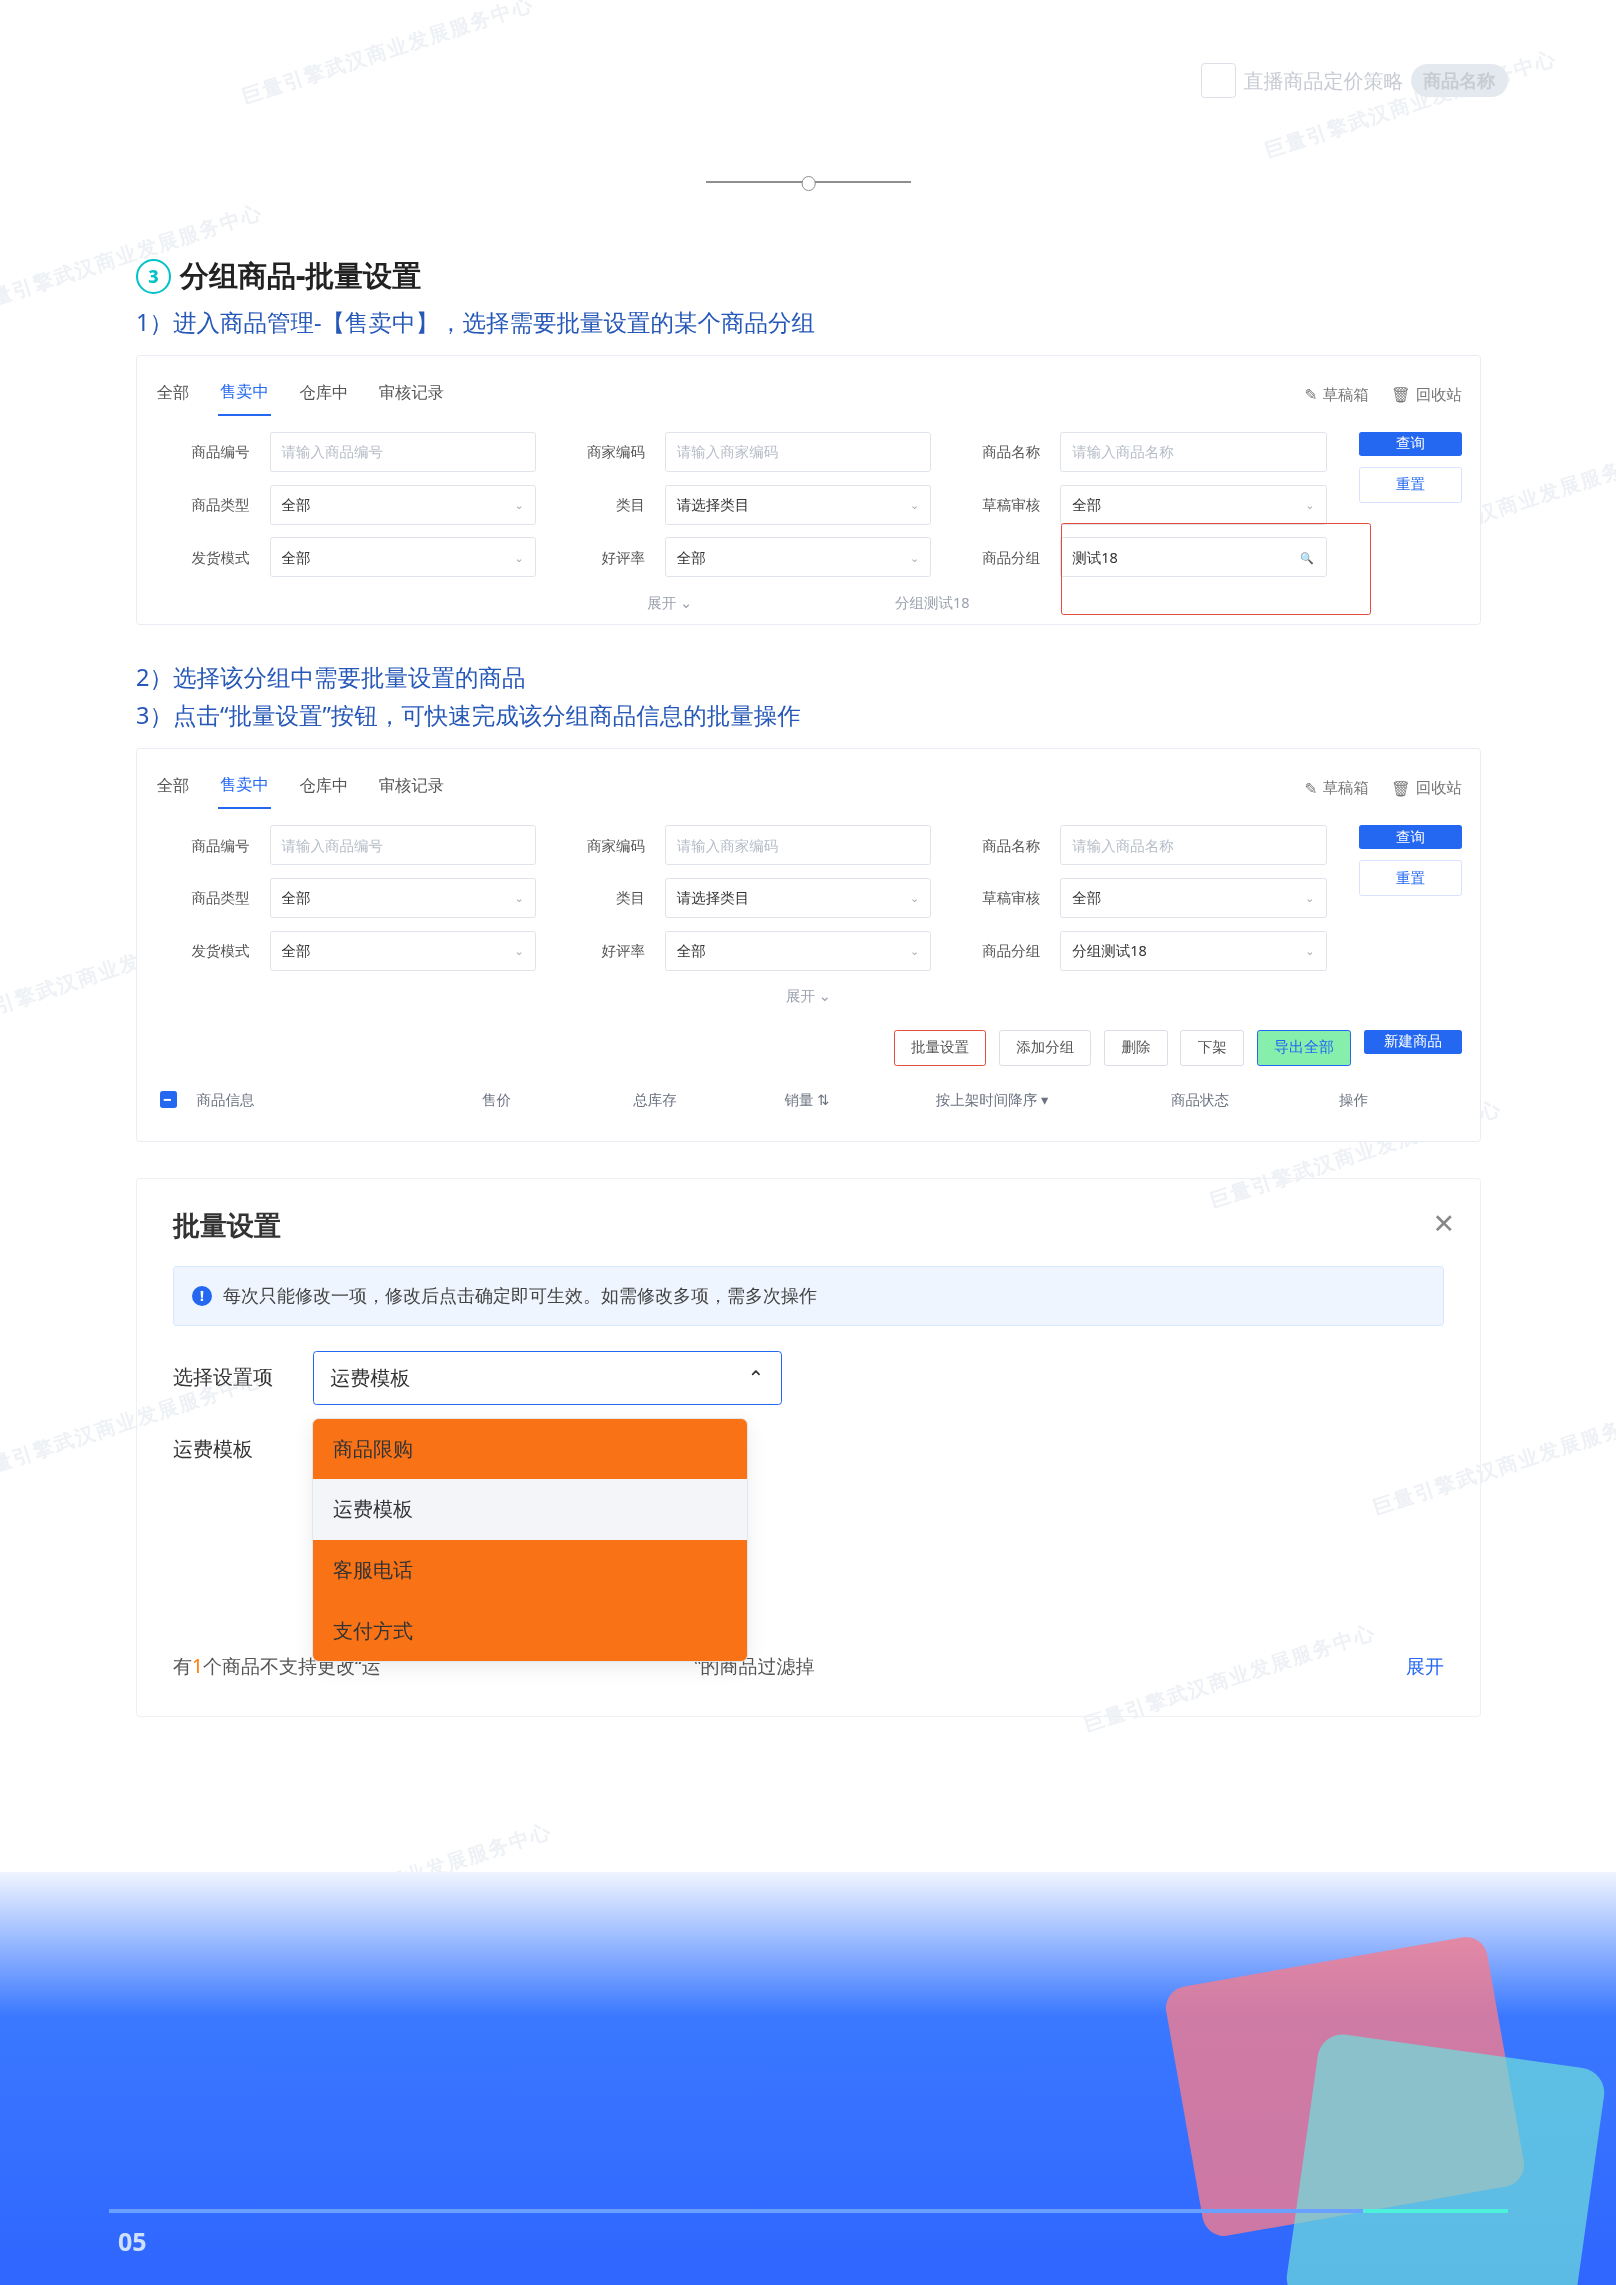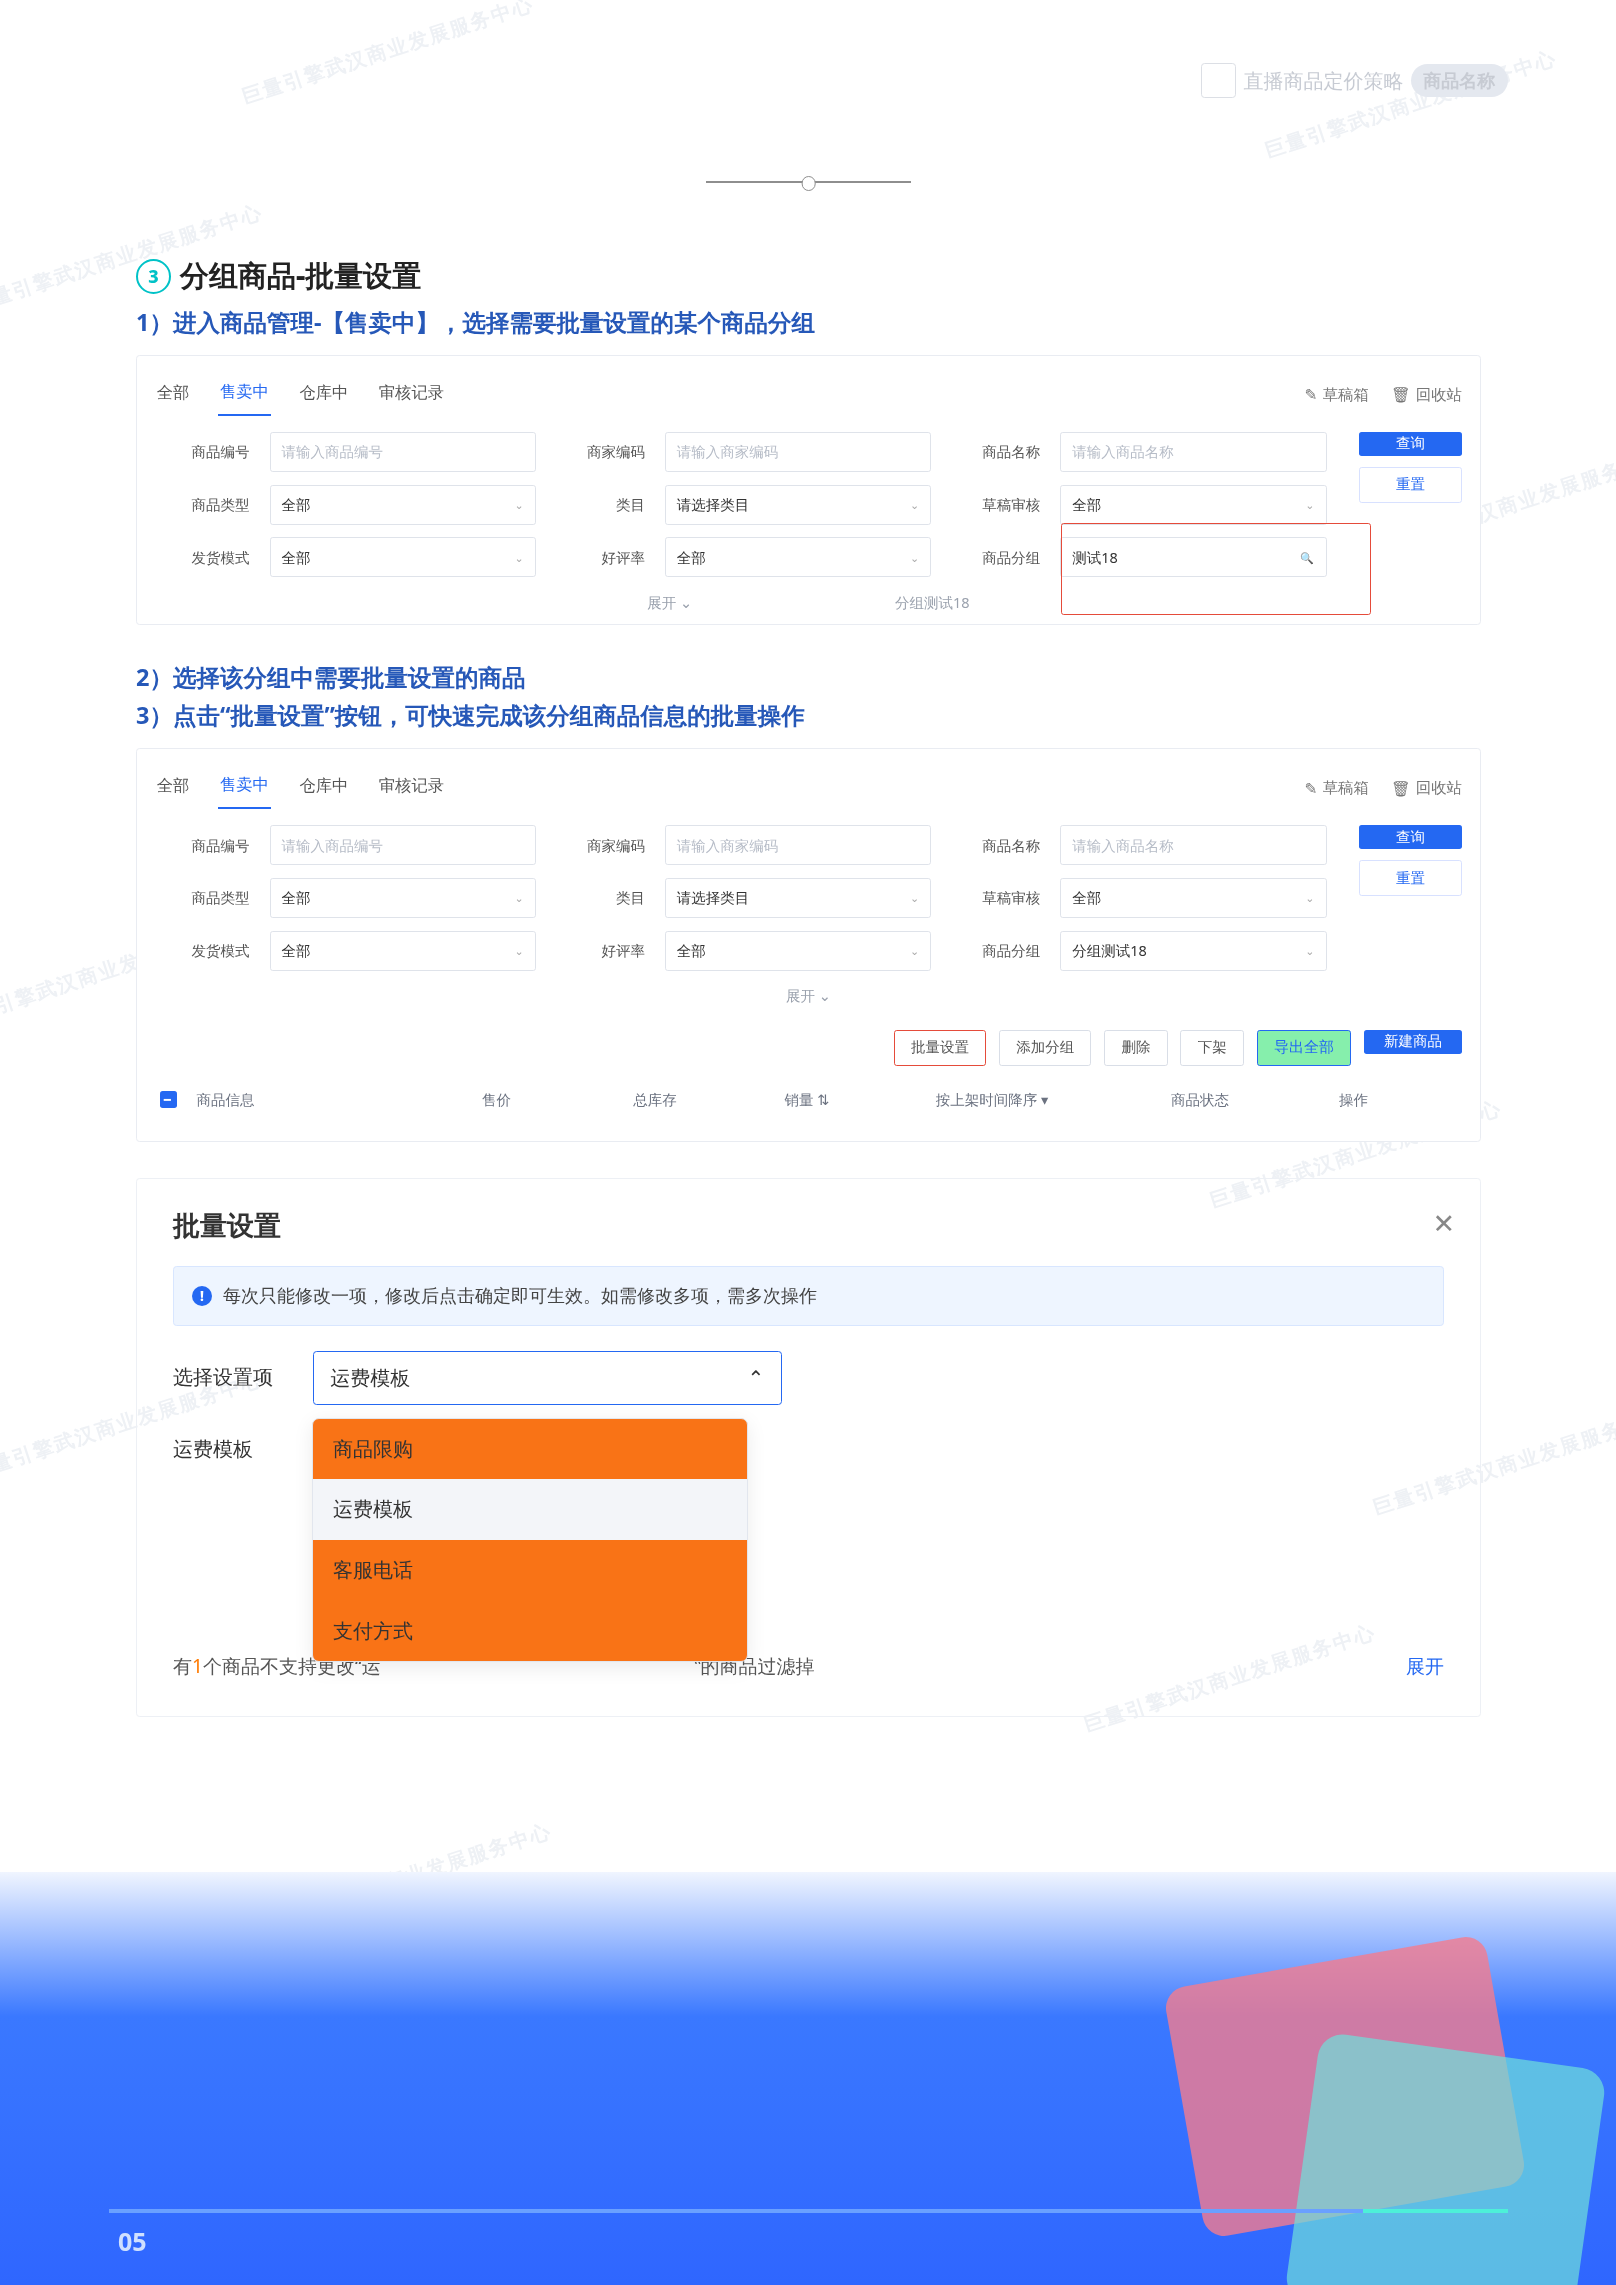--- a/index.html
+++ b/index.html
@@ -8,21 +8,21 @@
   .wm{position:absolute;color:#eef1f5;font-size:20px;transform:rotate(-18deg);white-space:nowrap;font-weight:600;letter-spacing:1.8px}
   .top-badge{position:absolute;top:63px;right:109px;display:flex;align-items:center;gap:7.2px}
   .top-badge .ico{width:33px;height:33px;border:1.8px solid #dcdfe5;border-radius:3.6px;position:relative}
   .top-badge .txt{color:#c7cbd3;font-size:20px;font-weight:400}
   .top-badge .pill{background:#e4e8ef;color:#c7cbd3;font-size:18px;padding:3.6px 12.7px;border-radius:18px;font-weight:700}
   .dot-line{position:absolute;top:181px;left:706px;right:706px;height:1.8px;background:#8e8e8e}
   .dot{position:absolute;top:176px;left:50%;width:12.7px;height:12.7px;border:1.8px solid #8e8e8e;border-radius:50%;background:#fff;transform:translateX(-50%)}
   .content{position:absolute;left:136px;right:136px;top:255px}
   .sec-num{display:inline-flex;width:31px;height:31px;border-radius:50%;border:2.7px solid #00c2c7;color:#00c2c7;font-weight:800;align-items:center;justify-content:center;font-size:18px;margin-right:9px}
   .sec-title{font-size:29px;font-weight:800;color:#222;display:flex;align-items:center}
-  .step{font-size:23.5px;color:#2658b8;font-weight:700;margin:9px 0 16.3px 0}
+  .step{font-size:23.5px;color:#2658b8;font-weight:400;margin:9px 0 16.3px 0}
   .panel{background:#fff;border:0.9px solid #e9ecf2;border-radius:3.6px;padding:18px 18px 11px 18px;position:relative;margin-bottom:36px}
   .tabs{display:flex;gap:27px;align-items:center;font-size:16.3px;color:#555;margin-bottom:16.3px}
   .tabs .tab{padding:5.4px 1.8px 11px 1.8px;cursor:pointer}
   .tabs .tab.active{color:#2468f2;border-bottom:2.7px solid #2468f2}
   .tabs .right{margin-left:auto;display:flex;gap:22px;color:#777;font-size:15.4px}
   .tabs .right .lnk{display:flex;align-items:center;gap:5.4px}
   .grid{display:grid;grid-template-columns:100px 1fr 100px 1fr 100px 1fr auto;gap:12.7px 14.5px;align-items:center}
   .lbl{font-size:14.5px;color:#555;white-space:nowrap;text-align:right;padding-right:5.4px}
   .inp,.sel{height:38px;border:0.9px solid #dfe3ea;border-radius:2.7px;padding:0 11px;font-size:14.5px;color:#333;background:#fff;display:flex;align-items:center;justify-content:space-between}
   .sel .arr{color:#aaa;font-size:11px}

